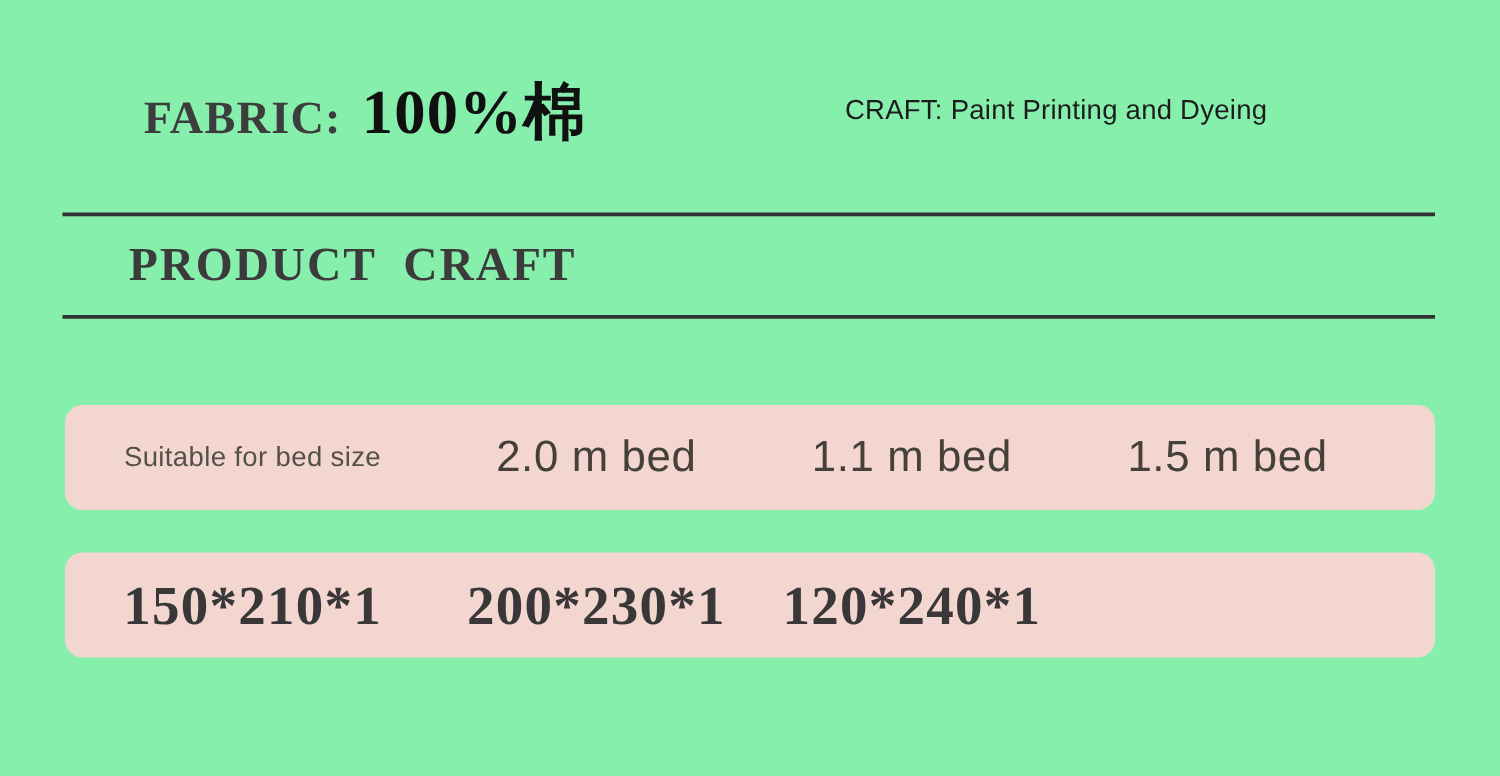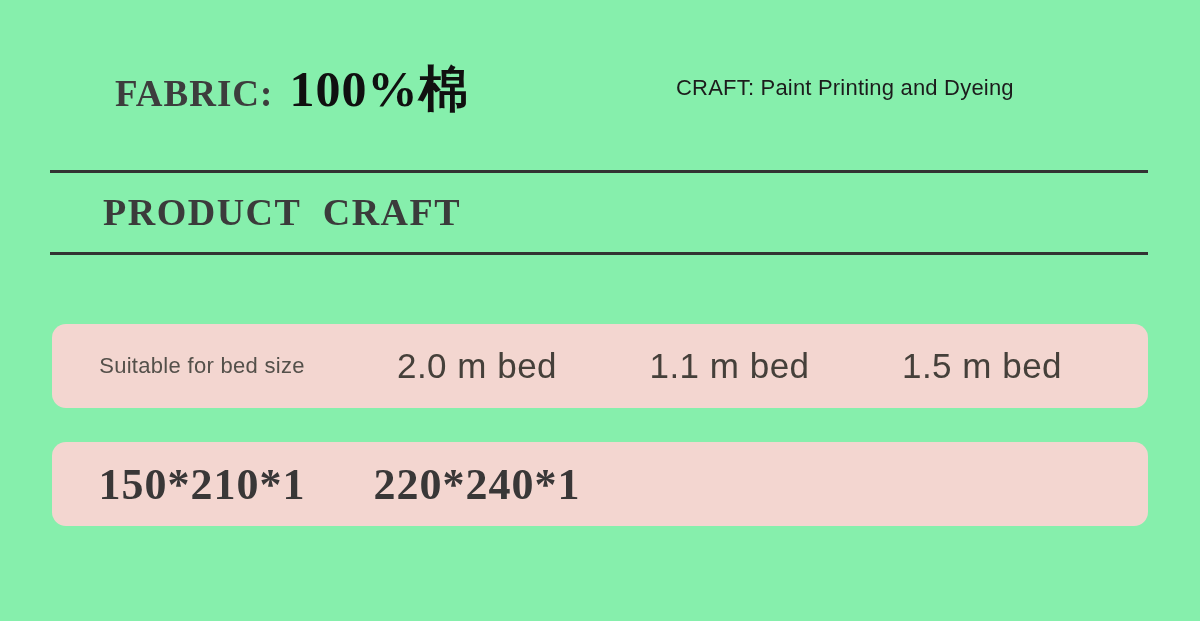--- a/index.html
+++ b/index.html
@@ -131,16 +131,17 @@
 
   <div class="size-row size-row-1">
     <div class="cell cell-label">Suitable for bed size</div>
     <div class="cell cell-bed">2.0 m bed</div>
     <div class="cell cell-bed">1.1 m bed</div>
     <div class="cell cell-bed">1.5 m bed</div>
   </div>
 
   <div class="size-row size-row-2">
     <div class="cell cell-quilt">150*210*1</div>
-    <div class="cell cell-quilt">220*240*1</div>
+    <div class="cell cell-quilt">200*230*1</div>
+    <div class="cell cell-quilt">120*240*1</div>
   </div>
 
 </div>
 
 </body></html>

